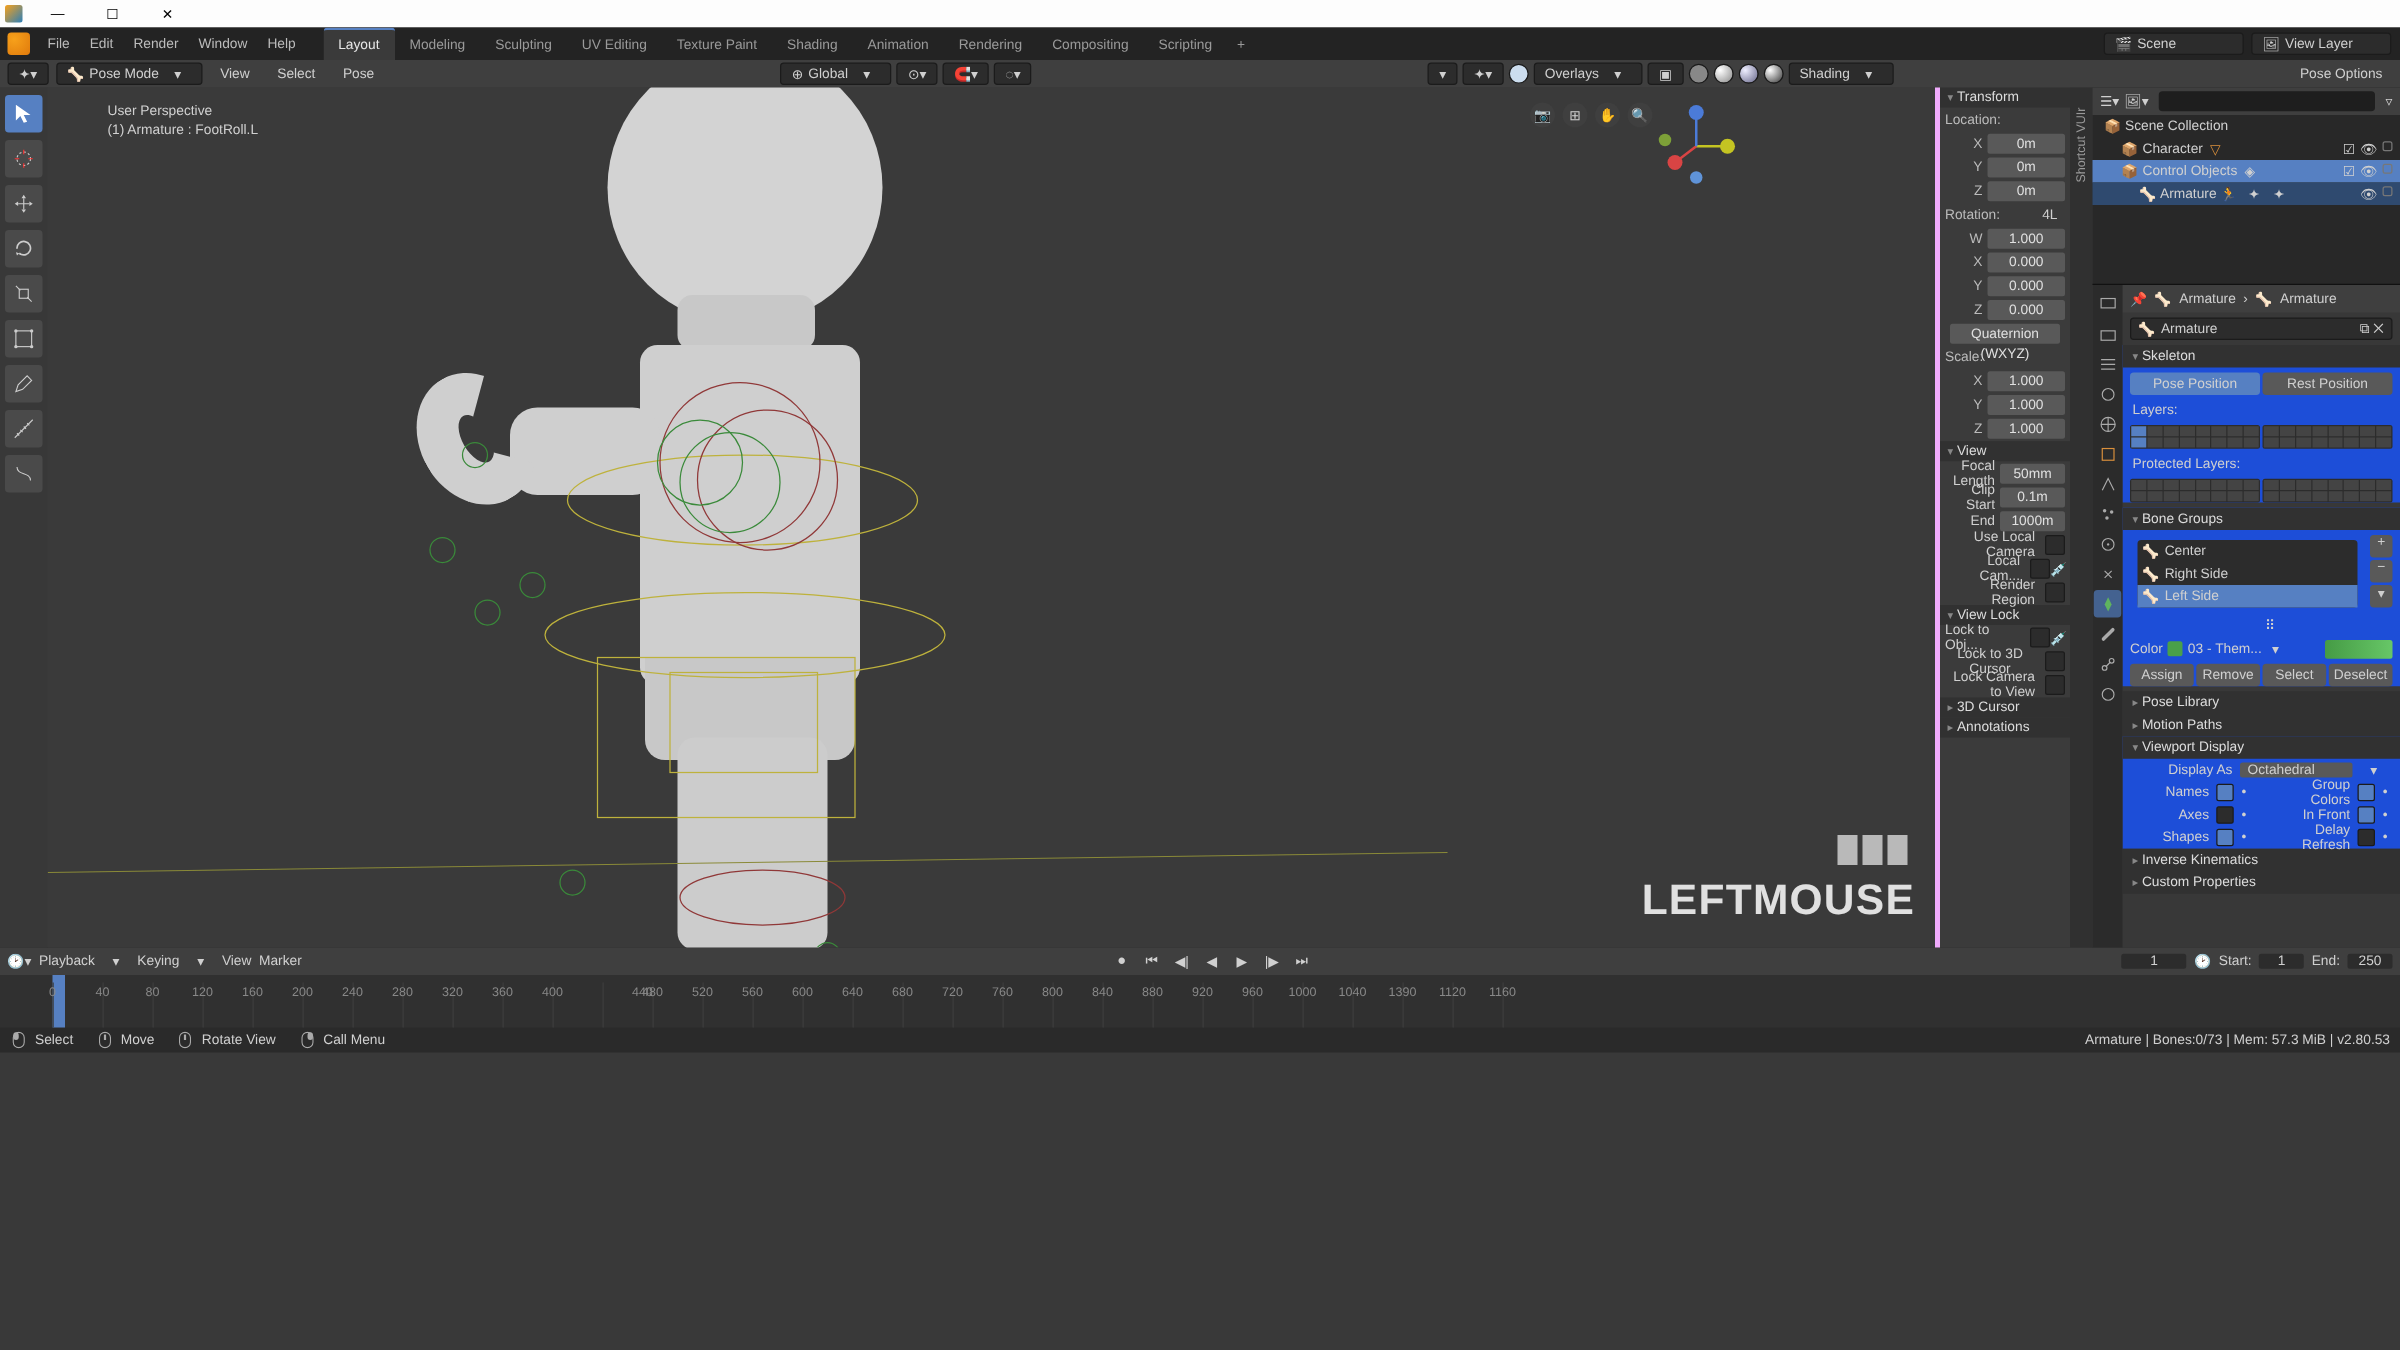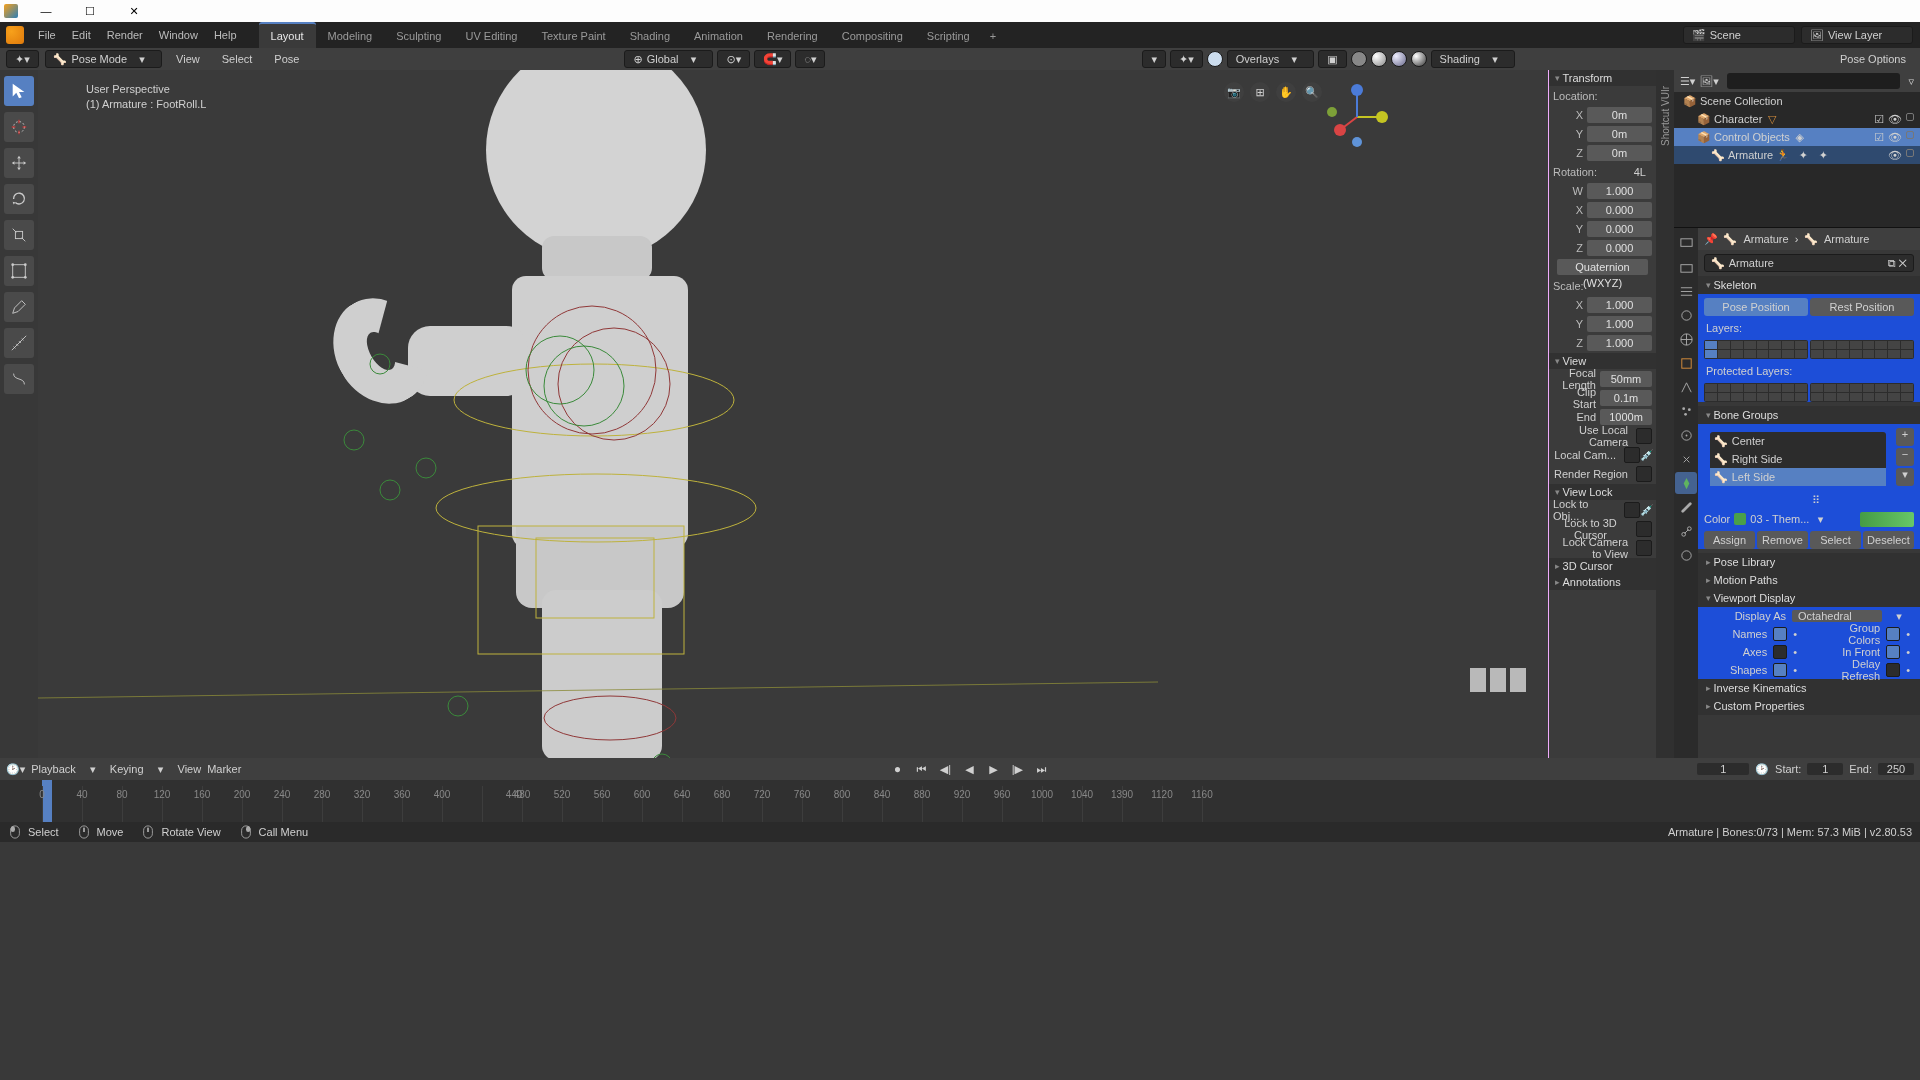--- a/index.html
+++ b/index.html
@@ -27,21 +27,21 @@
   .main { height:688px; display:flex; }
   .toolbar { width:38px; background:#383838; display:flex; flex-direction:column; gap:6px; padding:6px 4px; }
   .toolbar .tbtn { width:30px; height:30px; background:#4a4a4a; border-radius:3px; display:flex; align-items:center; justify-content:center; }
   .toolbar .tbtn.active { background:#5680c2; }
   .toolbar .tbtn svg { width:18px; height:18px; }
   .viewport { flex:1; background:#3a3a3a; position:relative; overflow:hidden; }
   .vp-info { position:absolute; left:48px; top:12px; color:#bbb; line-height:15px; }
   .gizmo { position:absolute; right:156px; top:12px; width:70px; height:70px; }
   .vp-icons { position:absolute; right:226px; top:12px; display:flex; gap:6px; }
   .vp-icons .vb { width:20px; height:20px; background:#3f3f3f; border-radius:10px; display:flex; align-items:center; justify-content:center; }
-  .nsidebar { width:126px; background:#3b3b3b; border-left:1px solid #f0abfc; display:flex; }
+  .nsidebar { width:126px; background:#3b3b3b; border-left:4px solid #f0abfc; display:flex; }
   .nbody { flex:1; overflow:hidden; }
   .ntabs { width:18px; background:#303030; display:flex; flex-direction:column; align-items:center; padding-top:6px; }
   .ntabs .nt { writing-mode:vertical-rl; transform:rotate(180deg); padding:10px 2px; font-size:10px; color:#999; }
   .nhdr { background:#313131; padding:2px 6px; color:#ddd; cursor:pointer; display:flex; align-items:center; }
   .nhdr::before { content:"▾ "; font-size:9px; margin-right:3px; color:#888; }
   .nhdr.col::before { content:"▸ "; }
   .nrow { display:flex; align-items:center; height:18px; margin:1px 4px; }
   .nrow .lab { width:34px; text-align:right; color:#bbb; padding-right:4px; }
   .nrow .val { flex:1; background:#595959; border-radius:2px; text-align:center; color:#e0e0e0; height:16px; line-height:16px; }
   .nrow .chk { width:16px; height:16px; background:#2c2c2c; border:1px solid #1b1b1b; border-radius:2px; margin-left:4px; }
@@ -308,20 +308,21 @@
       <circle cx="352" cy="420" r="10" fill="none" stroke="#3a8a3a"></circle>
       <circle cx="316" cy="370" r="10" fill="none" stroke="#3a8a3a"></circle>
       <circle cx="420" cy="636" r="10" fill="none" stroke="#3a8a3a"></circle>
       <circle cx="624" cy="694" r="10" fill="none" stroke="#3a8a3a"></circle>
     </svg>
     <div class="bars">
         <div></div>
         <div></div>
         <div></div>
       </div>
+    <div class="bigtext">LEFTMOUSE</div>
   </div>
 
   <div class="nsidebar">
     <div class="nbody">
       <div class="nhdr">Transform</div>
       <div class="nrow">
           <span class="lab">Location:</span>
         </div>
       <div class="nrow">
           <span class="lab">X</span>

